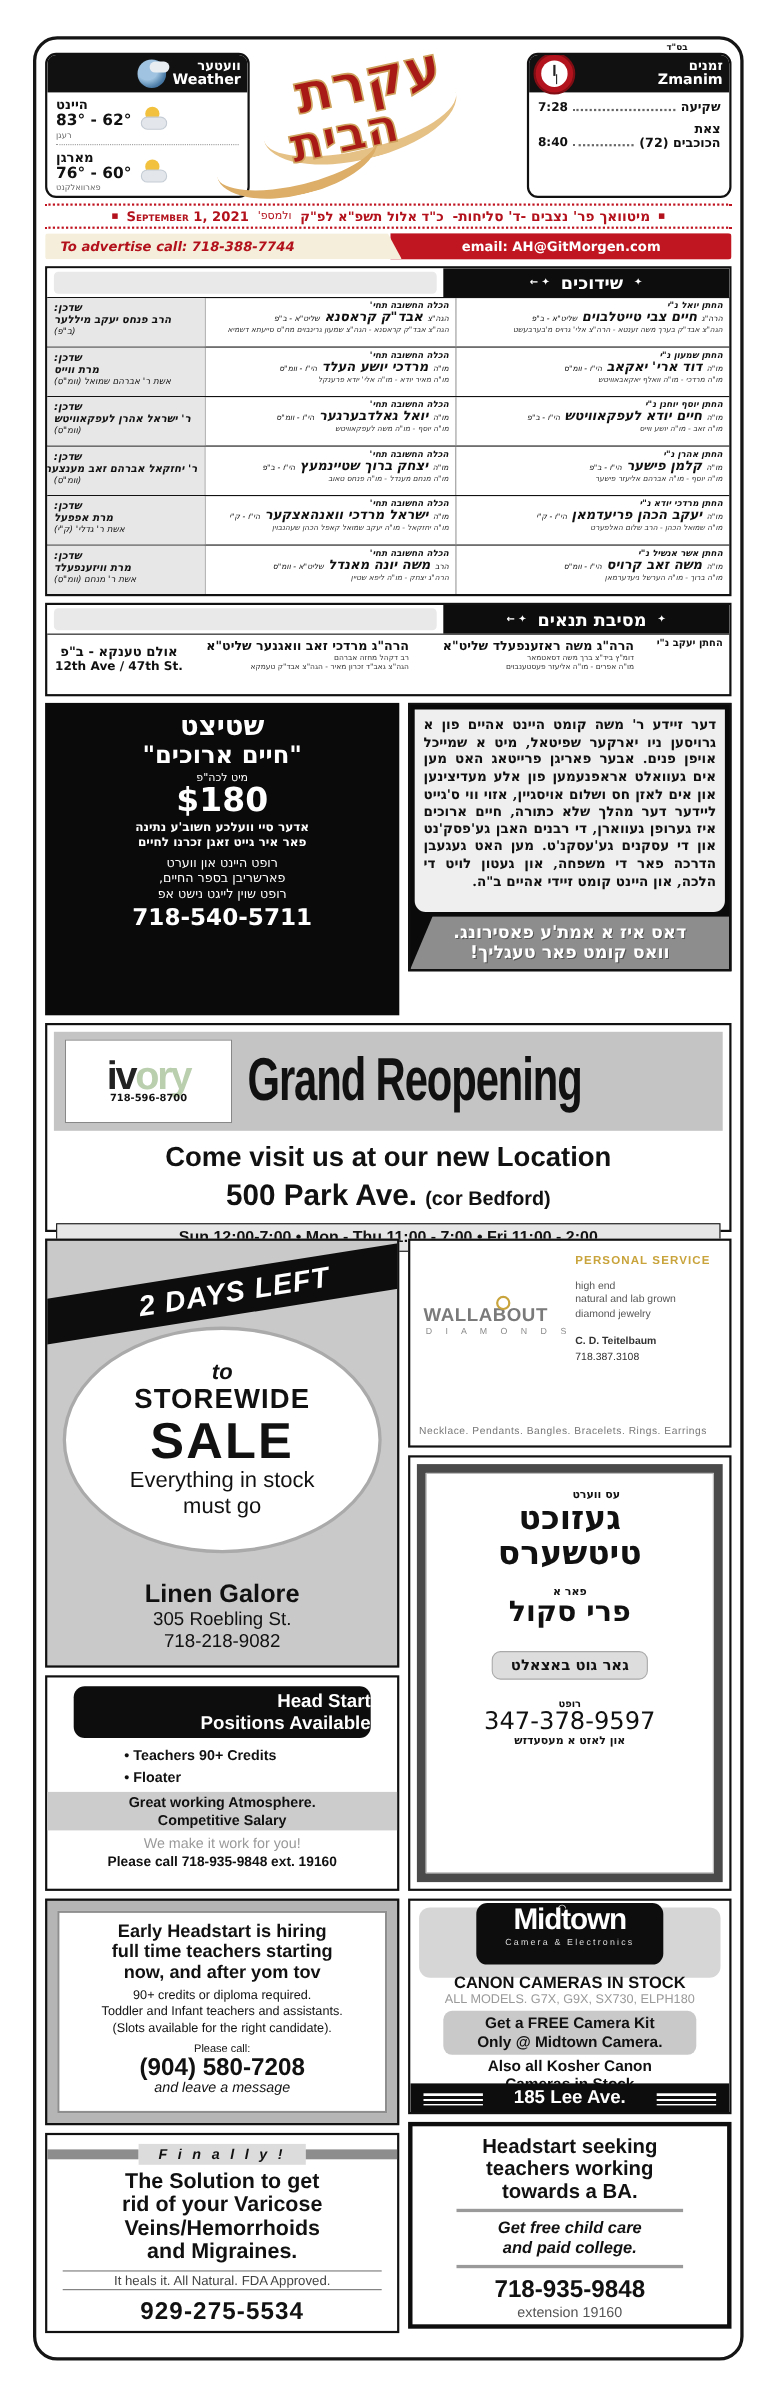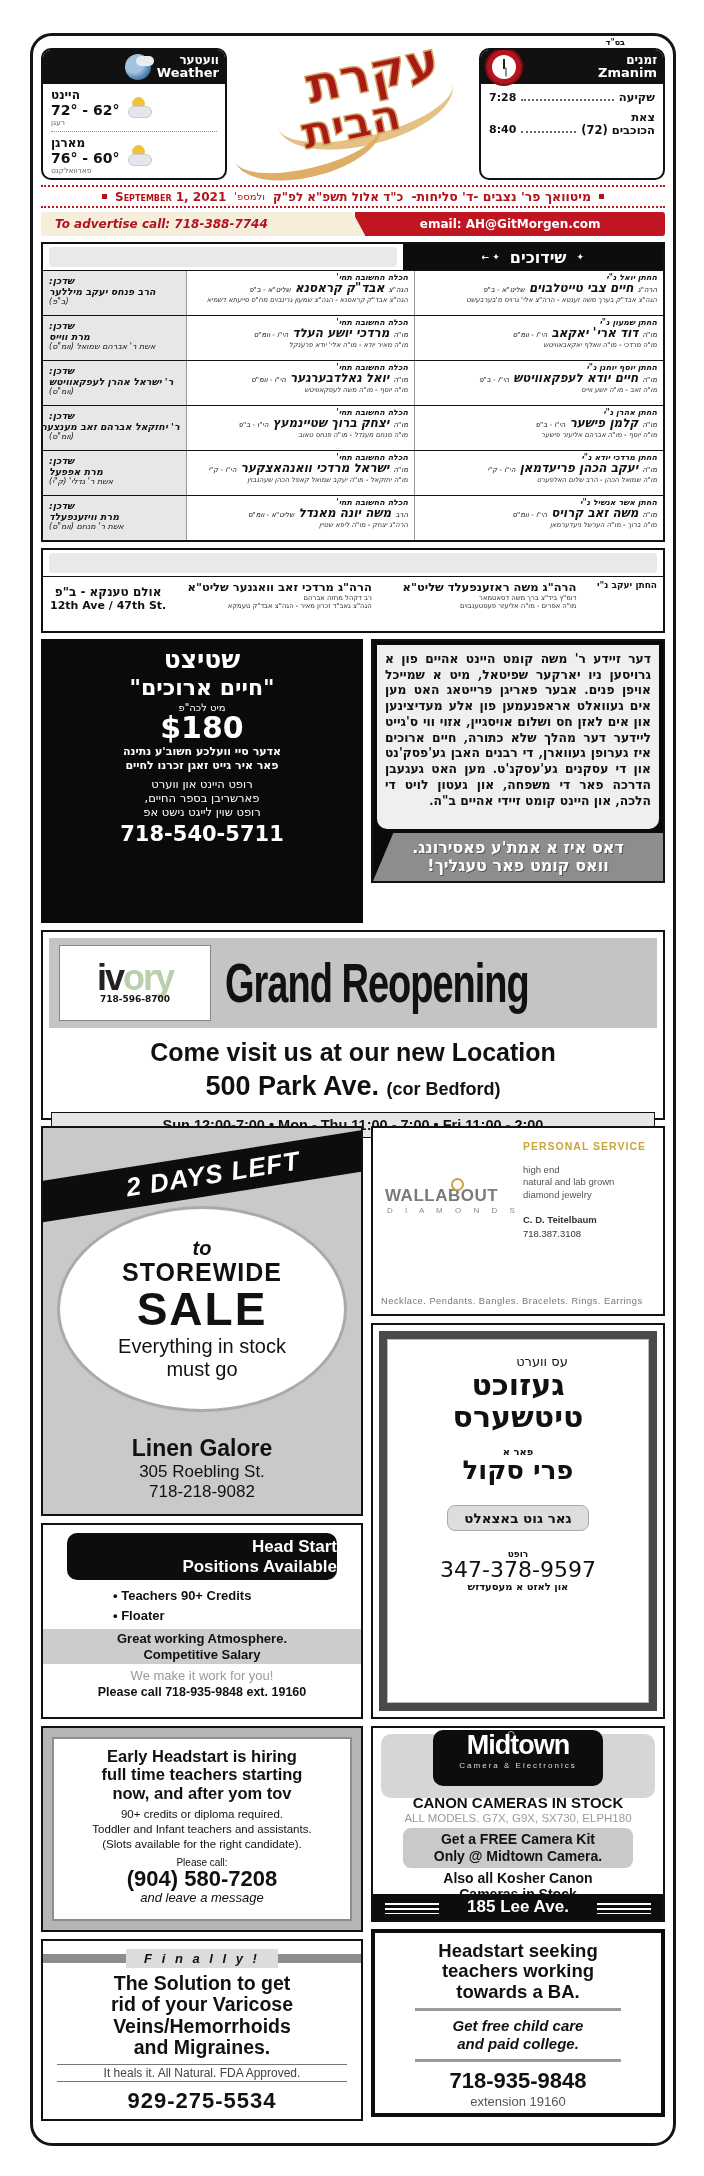--- a/index.html
+++ b/index.html
@@ -1,20 +1,20 @@
 <!DOCTYPE html>
 <html><head>
 <meta charset="utf-8">
 <style>
   html,body{margin:0;padding:0;}
   body{width:704px;height:2176px;background:#fff;font-family:"DejaVu Sans",sans-serif;position:relative;overflow:hidden;color:#111;}
   .frame{position:absolute;left:30px;right:28px;top:33px;bottom:30px;border:3px solid #151515;border-radius:22px;padding:4px 8px 6px;box-sizing:border-box;overflow:hidden;background:#fff;}
   .bsd{position:absolute;top:2px;right:48px;font-size:8px;font-weight:bold;}
   
-  .masthead{display:flex;height:132px;margin-top:8px;}
+  .masthead{display:flex;height:132px;margin-top:8px;gap:38px;}
   .wx,.zm{width:182px;border:2px solid #111;border-radius:10px;overflow:hidden;background:#fff;flex-shrink:0;position:relative;}
   .boxhead{background:#111;color:#fff;display:flex;align-items:center;justify-content:flex-end;gap:6px;padding:2px 6px;height:30px;}
   .boxhead .tt{text-align:right;line-height:1.05;}
   .tt .yi{font-size:12px;font-weight:bold;display:block;}
   .tt .en{font-size:13px;font-weight:bold;display:block;}
   .wicon{width:26px;height:26px;border-radius:50%;background:radial-gradient(circle at 35% 35%,#9fc3e0 0 40%,#4a7ba6 70%,#2e567c 100%);position:relative;flex-shrink:0;}
   .wicon::after{content:"";position:absolute;right:-3px;top:2px;width:18px;height:10px;background:#e8edf2;border-radius:8px;}
   .wxrow{display:flex;align-items:center;justify-content:flex-end;gap:8px;padding:4px 8px;direction:rtl;}
   .wxtxt{text-align:left;direction:rtl;}
   .wxlbl{font-weight:bold;font-size:12px;}
@@ -129,21 +129,21 @@
   .wbrand::after{content:"";position:absolute;top:-8px;right:34px;width:9px;height:9px;border:2px solid #c9a43c;border-radius:50%;}
   .wdia{position:absolute;top:78px;left:14px;color:#8a8a8a;font-size:8px;letter-spacing:5px;}
   .wdesc{position:absolute;top:36px;left:150px;font-size:9.5px;color:#555;line-height:1.3;}
   .wcon{position:absolute;top:86px;left:150px;font-size:9.5px;font-weight:bold;color:#333;}
   .wph{position:absolute;top:100px;left:150px;font-size:9.5px;color:#333;}
   .wfoot{position:absolute;left:8px;right:8px;bottom:8px;font-size:9.3px;color:#777;letter-spacing:.5px;white-space:nowrap;}
   
   .tych{border:2px solid #111;background:#fff;height:396px;box-sizing:border-box;padding:6px;}
   .tychf{background:#4a4a4a;height:100%;box-sizing:border-box;padding:8px;}
   .tychp{background:#fff;border:1px solid #bbb;height:100%;box-sizing:border-box;direction:rtl;text-align:center;padding-top:14px;}
-  .tychp .a{font-size:13px;font-weight:normal;padding-left:48px;}
+  .tychp .a{font-size:10px;font-weight:bold;padding-left:48px;}
   .tychp .b{font-size:30px;font-weight:bold;font-family:"DejaVu Serif","DejaVu Sans",serif;line-height:1.05;}
   .tychp .c{font-size:10px;font-weight:bold;margin-top:14px;}
   .tychp .d{font-size:26px;font-weight:bold;font-family:"DejaVu Serif","DejaVu Sans",serif;line-height:1;}
   .badge{background:#ddd;border:1px solid #aaa;border-radius:8px;display:inline-block;padding:4px 16px;font-weight:bold;font-size:13.5px;margin-top:22px;}
   .tychp .e{font-size:9px;font-weight:bold;margin-top:18px;}
   .tychp .f{font-size:22px;font-weight:normal;direction:ltr;line-height:1;}
   .tychp .g{font-size:10px;font-weight:bold;}
   
   .hs{border:2px solid #111;height:196px;box-sizing:border-box;font-family:"Liberation Sans","DejaVu Sans",sans-serif;position:relative;background:#fff;}
   .hstitle{background:#0d0d0d;color:#fff;border-radius:10px;margin:8px 24px 0;text-align:right;font-weight:bold;font-size:17px;line-height:1.15;padding:4px 0;}
@@ -203,21 +203,21 @@
         <span class="wicon"></span>
         <div class="tt">
           <span class="yi">וועטער</span>
           <span class="en">Weather</span>
         </div>
       </div>
       <div class="wxrow">
         <span class="sun"></span>
         <div class="wxtxt">
           <div class="wxlbl">היינט</div>
-          <div class="wxtemp">72° - 62°</div>
+          <div class="wxtemp">83° - 62°</div>
           <div class="wxdesc">רעגן</div>
         </div>
       </div>
       <div class="wxdiv"></div>
       <div class="wxrow">
         <span class="sun"></span>
         <div class="wxtxt">
           <div class="wxlbl">מארגן</div>
           <div class="wxtemp">76° - 60°</div>
           <div class="wxdesc">פארוואלקנט</div>
@@ -386,20 +386,23 @@
       <div class="shl">שדכן:</div>
       <div class="shn">מרת וויזענפעלד</div>
       <div class="sht">אשת ר' מנחם (וומ"ס)</div>
     </div>
   </div>
 </div>
   </div>
 
   <div class="secbox">
     <div class="sechead">
+      <div class="secband">
+          <span>מסיבת תנאים</span>
+        </div>
       <div class="secblank"></div>
     </div>
     <div class="trow">
       <div class="tcell tname">החתן יעקב נ"י</div>
       <div class="tcell tside">
         <div class="tmain"><span class="pfx">הרה"ג</span> <span>משה ראזענפעלד</span> <span class="pfx">שליט"א</span></div>
         <div class="tsub">דומ"ץ ביד"צ ברך משה דסאטמאר</div>
         <div class="tsub">מו"ה אפרים - מו"ה אליעזר פעסטענבוים</div>
       </div>
       <div class="tcell tside">

